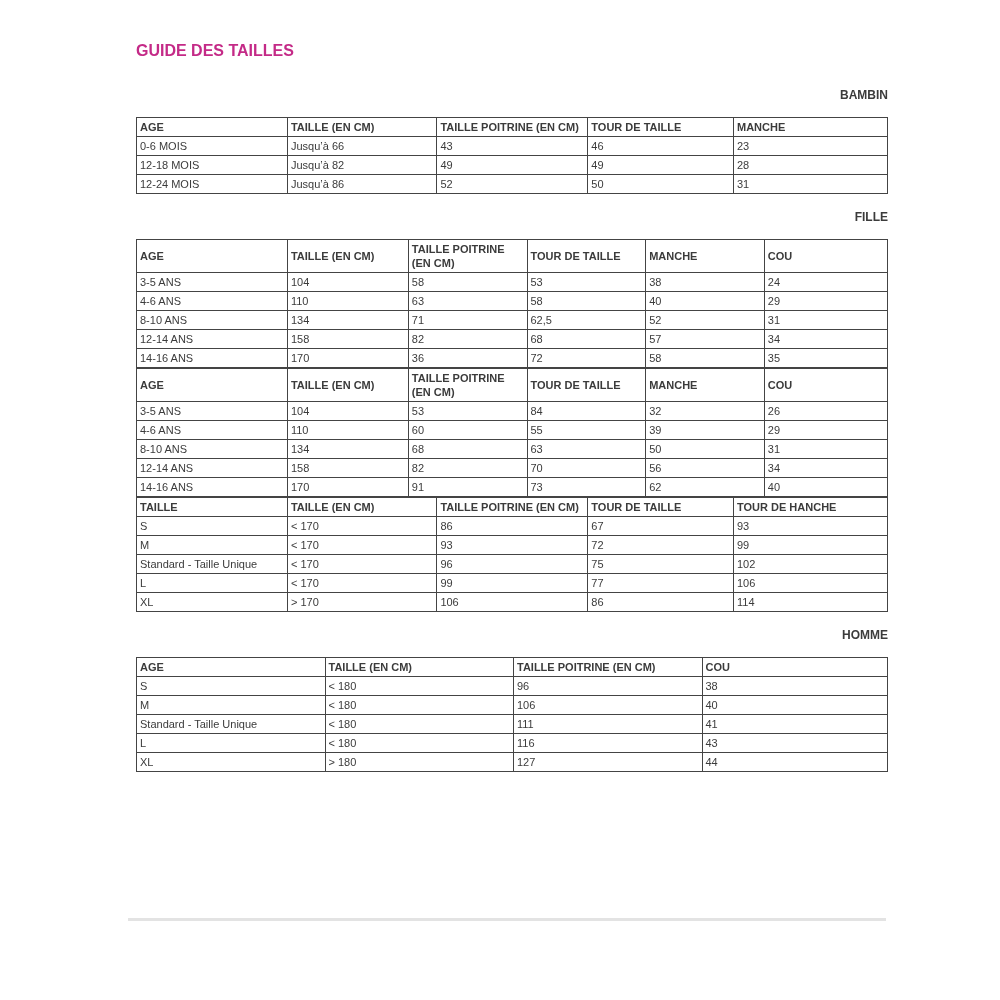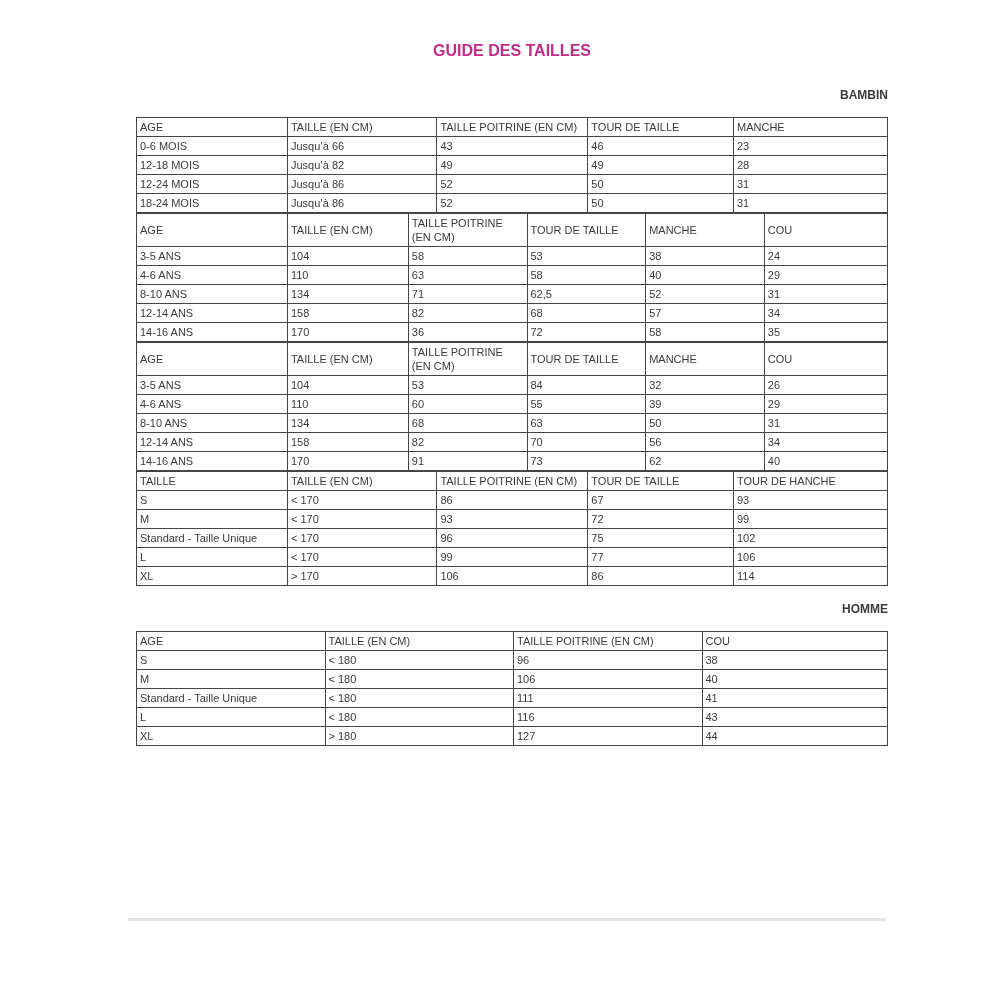--- a/index.html
+++ b/index.html
@@ -20,21 +20,20 @@
     position: absolute;
     left: 136px;
     top: 41px;
     width: 752px;
   }
   .page-title {
     margin: 0 0 28px 0;
     font-size: 16px;
     line-height: 19px;
     font-weight: bold;
-    text-align: center;
     color: var(--title-color, #c42a87);
   }
   .section-heading {
     margin: 16px 0 15px 0;
     font-size: 12px;
     line-height: 14px;
     font-weight: bold;
     text-align: right;
     color: var(--text-color, #3b3b3b);
   }
@@ -48,21 +47,21 @@
   table.size-table td {
     border: 1px solid var(--border-color, #444444);
     padding: 2px 3px;
     line-height: 14px;
     vertical-align: middle;
     text-align: left;
     overflow: hidden;
     word-wrap: break-word;
   }
   table.size-table th {
-    font-weight: normal;
+    font-weight: bold;
   }
   .divider {
     position: absolute;
     left: 128px;
     top: 918px;
     width: 758px;
     height: 3px;
     background: #e3e3e3;
   }
 </style>
@@ -106,29 +105,23 @@
               <td>49</td>
               <td>28</td>
             </tr>
             <tr>
               <td>12-24 MOIS</td>
               <td>Jusqu’à 86</td>
               <td>52</td>
               <td>50</td>
               <td>31</td>
             </tr>
-            <tr>
-              <td>18-24 MOIS</td>
-              <td>Jusqu’à 86</td>
-              <td>52</td>
-              <td>50</td>
-              <td>31</td>
-            </tr>
-          </tbody>
-        </table>
+          </tbody>
+        </table>
+        <h2 class="section-heading">FILLE</h2>
         <table class="size-table">
           <colgroup>
             <col style="width: 20.1%;">
             <col style="width: 16.1%;">
             <col style="width: 15.8%;">
             <col style="width: 15.8%;">
             <col style="width: 15.8%;">
             <col style="width: 16.4%;">
           </colgroup>
           <thead>

